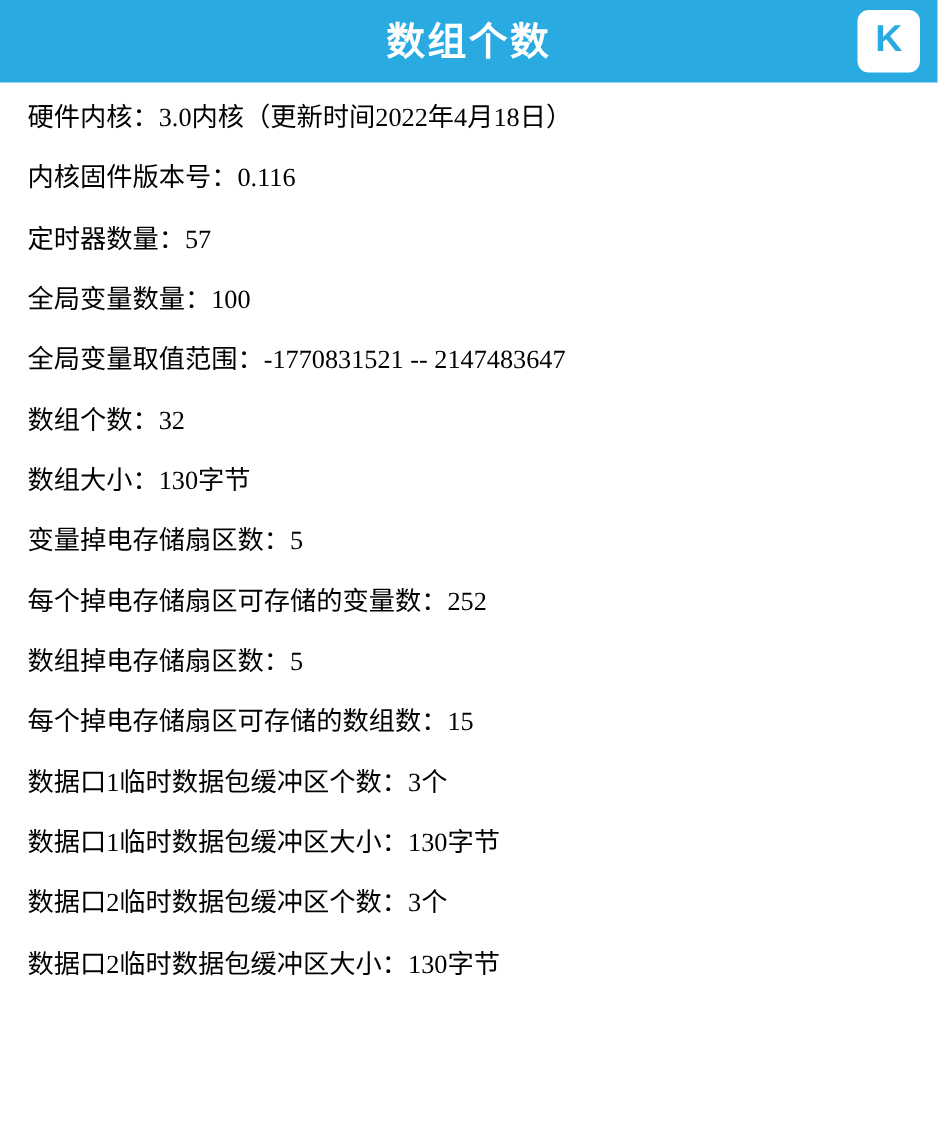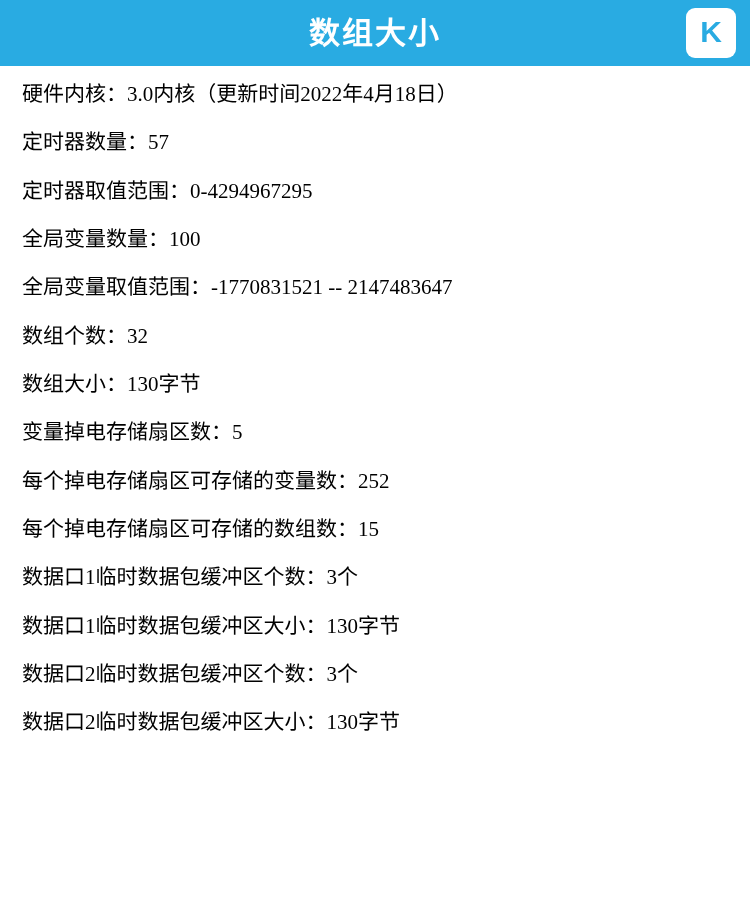--- a/index.html
+++ b/index.html
@@ -70,37 +70,38 @@
     white-space: nowrap;
     font-family: "Liberation Serif", "DejaVu Serif", serif;
   }
 </style>
 </head>
 <body>
 
 <div class="page">
 
   <div class="header">
-    <div class="header-title">数组大小</div>
+    <div class="header-title">数组个数</div>
     <div class="logo">
       <span class="logo-glyph">K</span>
     </div>
   </div>
 
   <div class="content">
 
   <div class="spec-line">硬件内核：3.0内核（更新时间2022年4月18日）</div>
+      <div class="spec-line">内核固件版本号：0.116</div>
       <div class="spec-line">定时器数量：57</div>
-      <div class="spec-line">定时器取值范围：0-4294967295</div>
       <div class="spec-line">全局变量数量：100</div>
       <div class="spec-line">全局变量取值范围：-1770831521 -- 2147483647</div>
       <div class="spec-line">数组个数：32</div>
       <div class="spec-line">数组大小：130字节</div>
       <div class="spec-line">变量掉电存储扇区数：5</div>
       <div class="spec-line">每个掉电存储扇区可存储的变量数：252</div>
+      <div class="spec-line">数组掉电存储扇区数：5</div>
       <div class="spec-line">每个掉电存储扇区可存储的数组数：15</div>
       <div class="spec-line">数据口1临时数据包缓冲区个数：3个</div>
       <div class="spec-line">数据口1临时数据包缓冲区大小：130字节</div>
       <div class="spec-line">数据口2临时数据包缓冲区个数：3个</div>
       <div class="spec-line">数据口2临时数据包缓冲区大小：130字节</div>
     </div>
 
 </div>
 
 </body></html>

